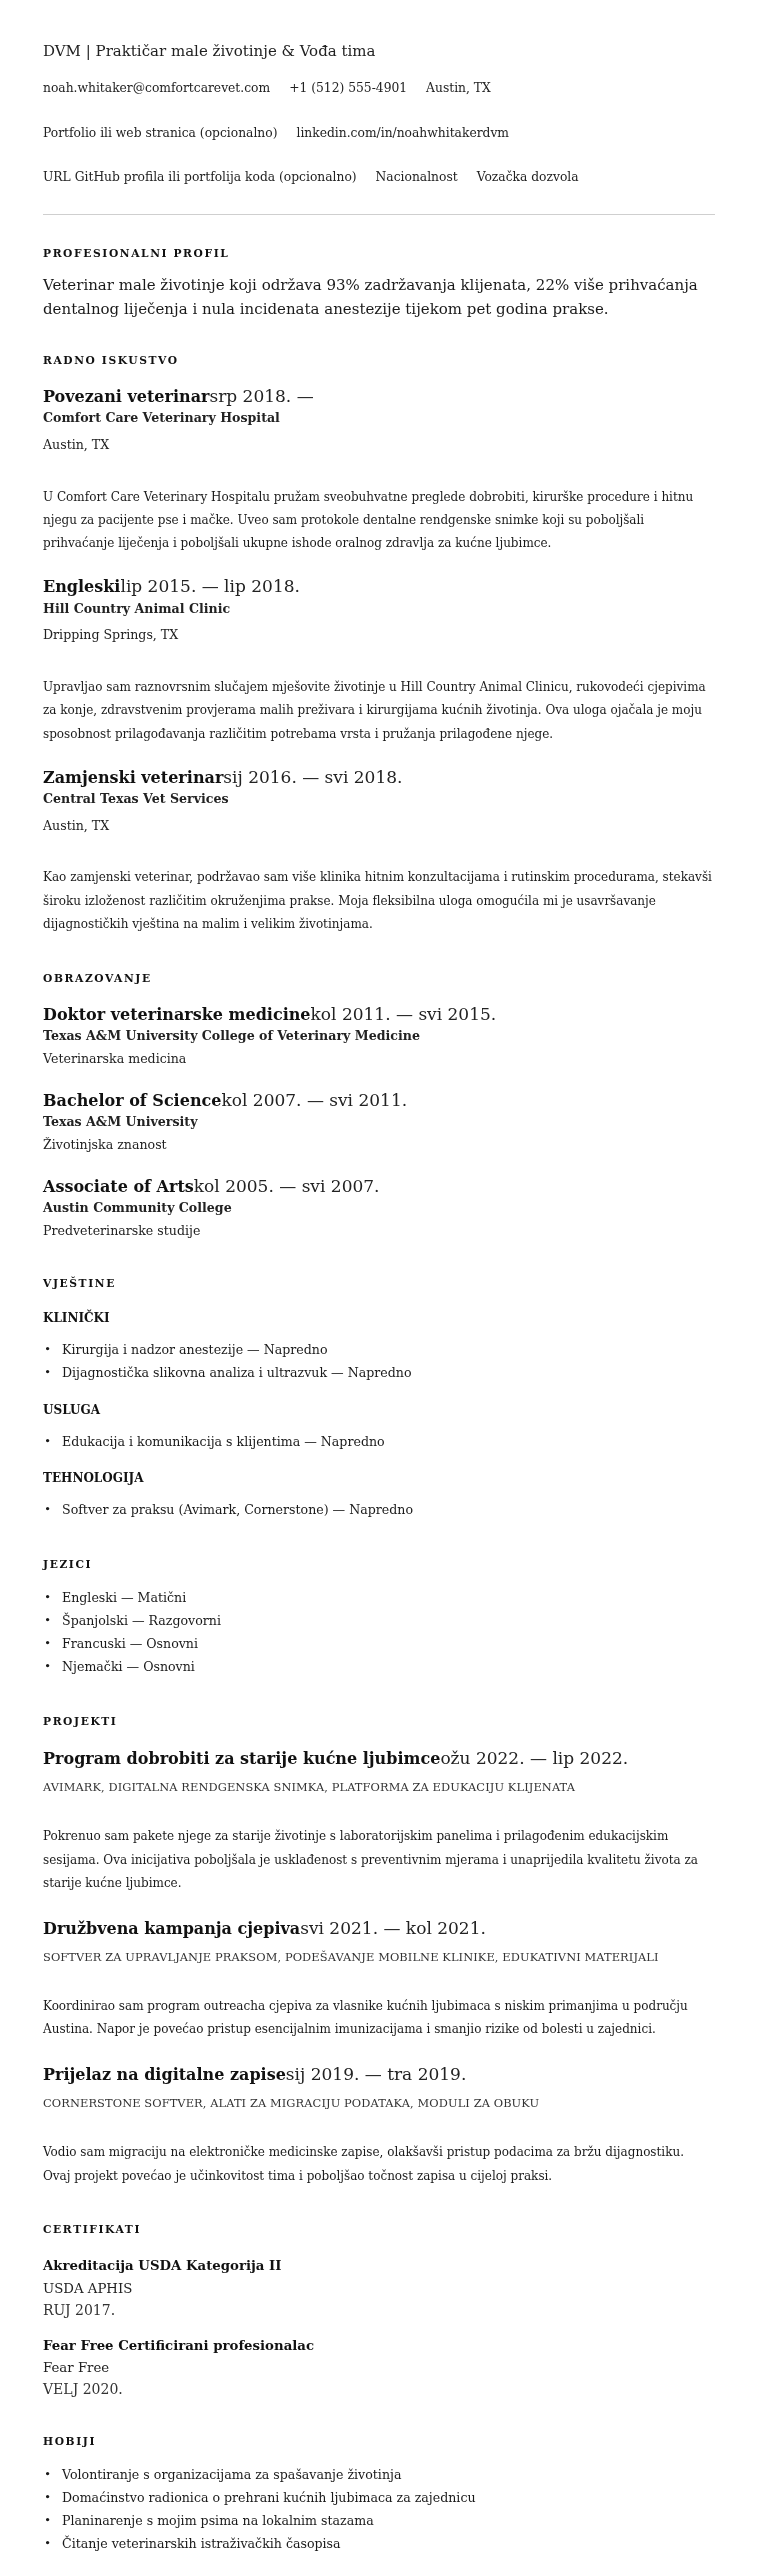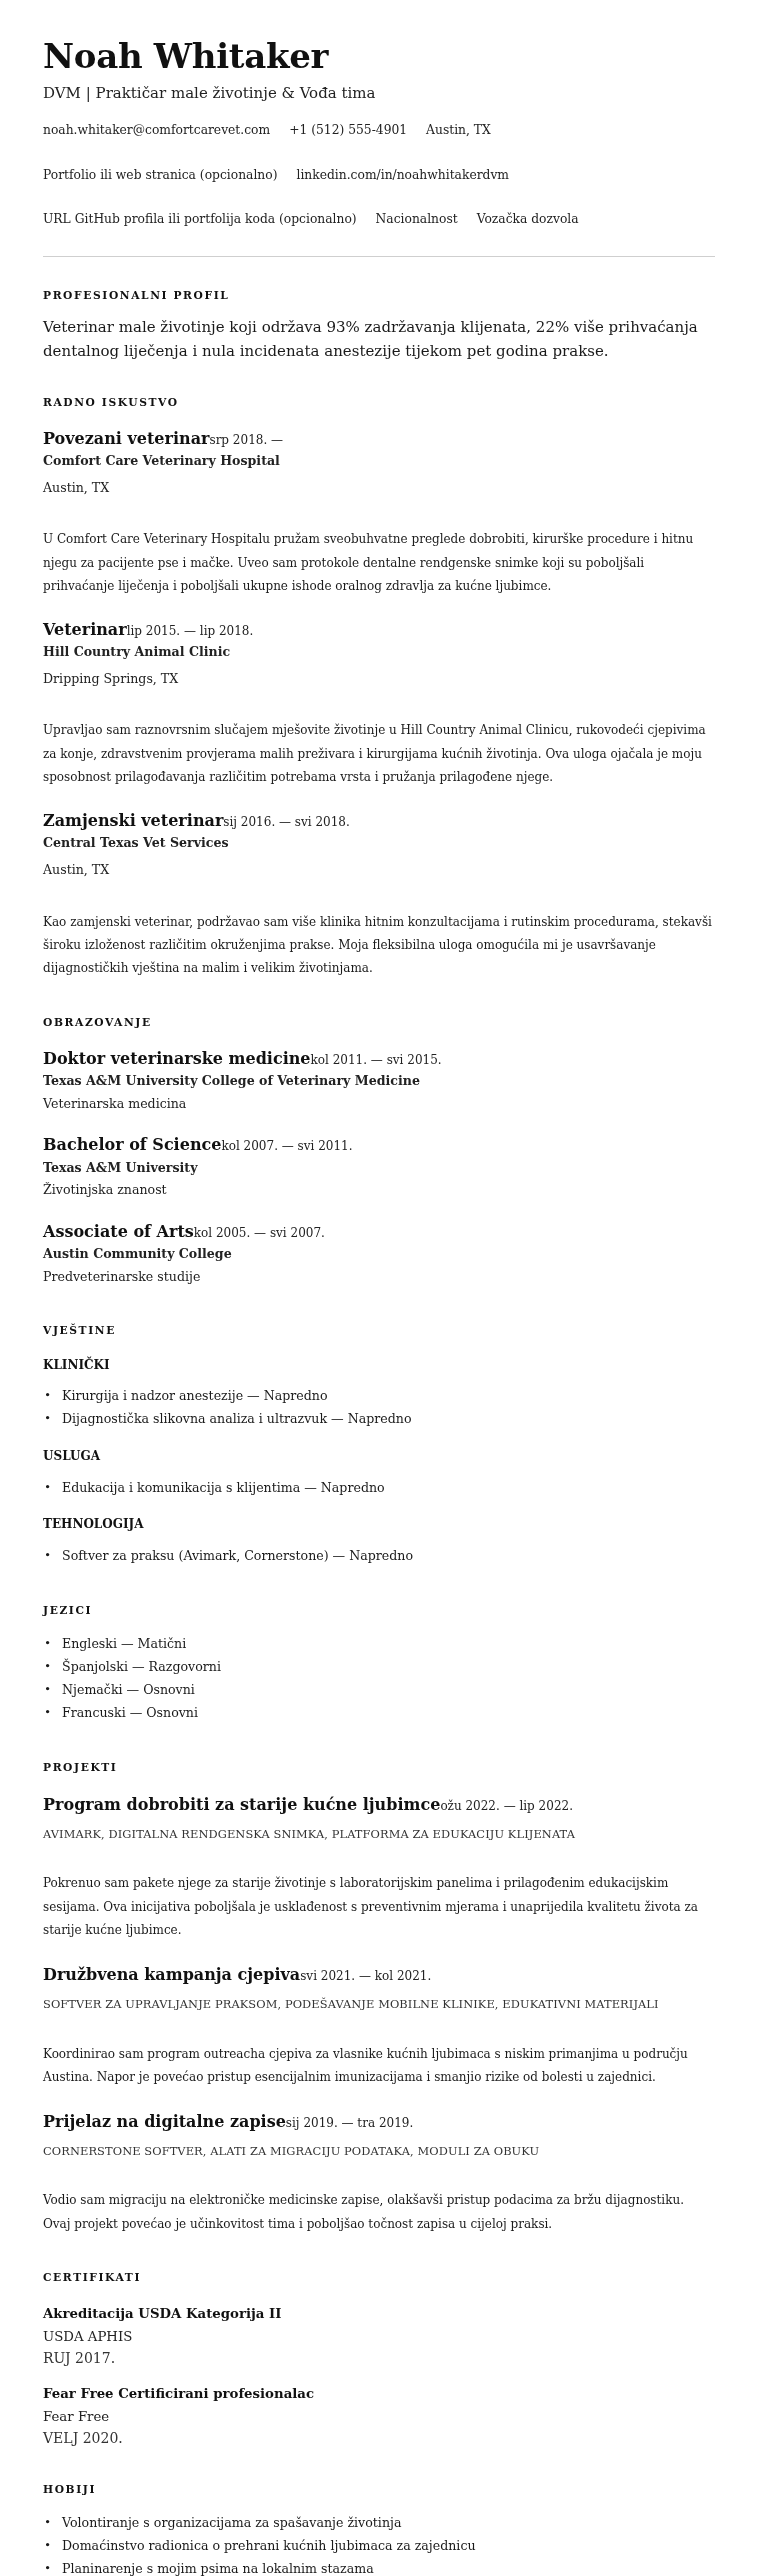--- a/index.html
+++ b/index.html
@@ -63,21 +63,21 @@
     justify-content: flex-start;
     align-items: baseline;
   }
   .entry-title {
     font-size: 16px;
     font-weight: bold;
     line-height: 20px;
     color: #111;
   }
   .entry-date {
-    font-size: 12px;
+    font-size: 17px;
     line-height: 17.7px;
     color: #222;
     white-space: nowrap;
   }
   .entry-org {
     font-size: 12.6px;
     line-height: 17.7px;
     color: #222;
     margin-top: 2.5px;
     font-weight: bold;
@@ -165,21 +165,20 @@
   }
   .s-hobby { margin-top: 37px; }
   .s-hobby ul { margin-top: 14px; }
 </style>
 </head>
 <body>
 
 <div class="page">
 
   <header>
-    <h1 class="name">Noah Whitaker</h1>
     <div class="subtitle">DVM | Praktičar male životinje &amp; Vođa tima</div>
 
     <div class="contact-row first">
       <span>noah.whitaker@comfortcarevet.com</span>
       <span>+1 (512) 555-4901</span>
       <span>Austin, TX</span>
     </div>
     <div class="contact-row r2">
       <span>Portfolio ili web stranica (opcionalno)</span>
       <span>linkedin.com/in/noahwhitakerdvm</span>
@@ -206,21 +205,21 @@
         <div class="entry-title">Povezani veterinar</div>
         <div class="entry-date">srp 2018. —</div>
       </div>
       <div class="entry-org">Comfort Care Veterinary Hospital</div>
       <div class="entry-loc">Austin, TX</div>
       <p class="entry-desc">U Comfort Care Veterinary Hospitalu pružam sveobuhvatne preglede dobrobiti, kirurške procedure i hitnu njegu za pacijente pse i mačke. Uveo sam protokole dentalne rendgenske snimke koji su poboljšali prihvaćanje liječenja i poboljšali ukupne ishode oralnog zdravlja za kućne ljubimce.</p>
     </div>
 
     <div class="job">
       <div class="entry-head">
-        <div class="entry-title">Veterinar</div>
+        <div class="entry-title">Engleski</div>
         <div class="entry-date">lip 2015. — lip 2018.</div>
       </div>
       <div class="entry-org">Hill Country Animal Clinic</div>
       <div class="entry-loc">Dripping Springs, TX</div>
       <p class="entry-desc">Upravljao sam raznovrsnim slučajem mješovite životinje u Hill Country Animal Clinicu, rukovodeći cjepivima za konje, zdravstvenim provjerama malih preživara i kirurgijama kućnih životinja. Ova uloga ojačala je moju sposobnost prilagođavanja različitim potrebama vrsta i pružanja prilagođene njege.</p>
     </div>
 
     <div class="job">
       <div class="entry-head">
         <div class="entry-title">Zamjenski veterinar</div>
@@ -287,22 +286,22 @@
         <li>Softver za praksu (Avimark, Cornerstone) — Napredno</li>
       </ul>
     </div>
   </section>
 
   <section class="s-lang">
     <h2 class="section-title">Jezici</h2>
     <ul class="bullets">
       <li>Engleski — Matični</li>
       <li>Španjolski — Razgovorni</li>
+      <li>Francuski — Osnovni</li>
       <li>Njemački — Osnovni</li>
-      <li>Francuski — Osnovni</li>
     </ul>
   </section>
 
   <section class="s-proj">
     <h2 class="section-title">Projekti</h2>
 
     <div class="proj">
       <div class="entry-head">
         <div class="entry-title">Program dobrobiti za starije kućne ljubimce</div>
         <div class="entry-date">ožu 2022. — lip 2022.</div>

